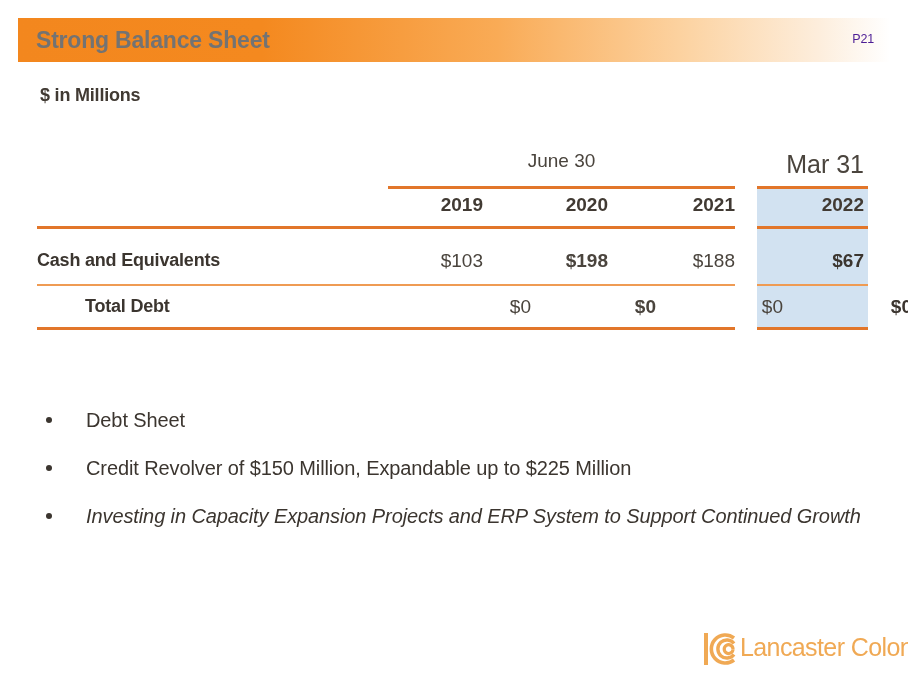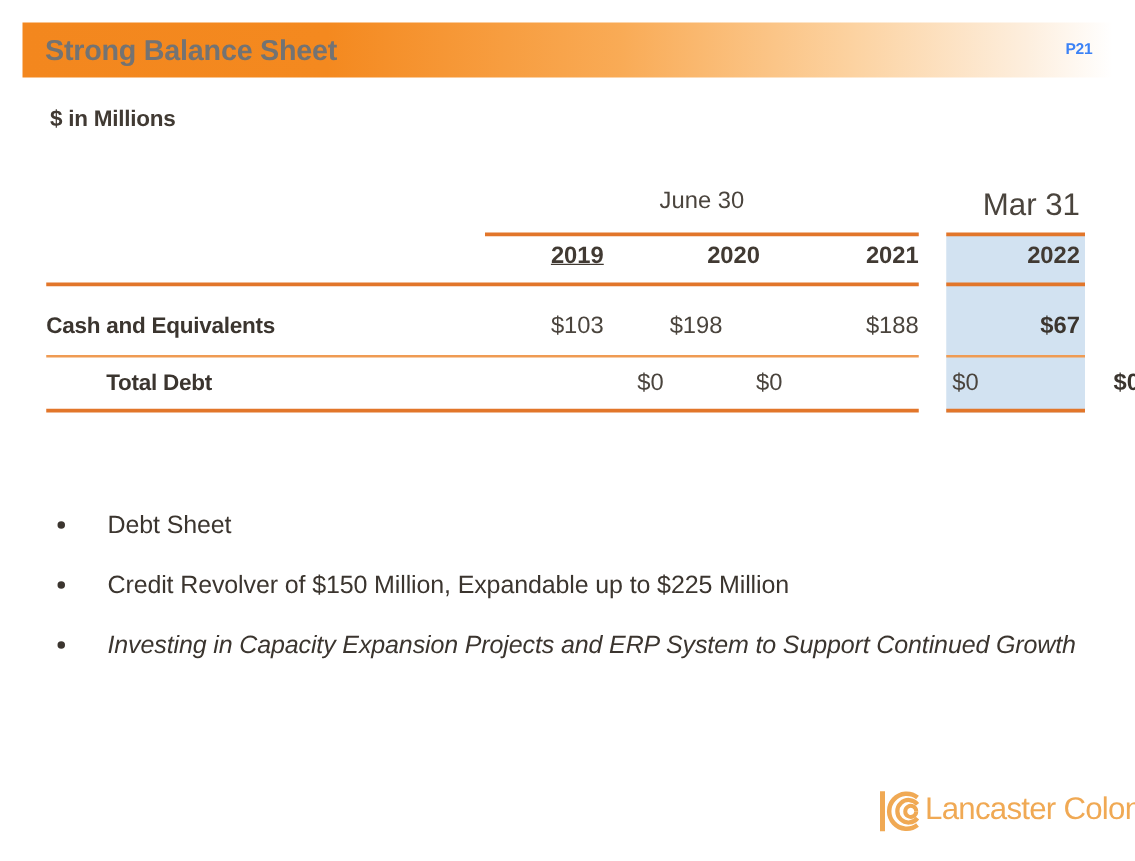--- a/index.html
+++ b/index.html
@@ -37,22 +37,22 @@
     font-weight: bold;
     color: #737373;
     letter-spacing: -0.2px;
     white-space: nowrap;
   }
   .header-page {
     position: absolute;
     right: 34px;
     top: 32px;
     font-size: 12.5px;
-    font-weight: bold;
-    color: #3b82f6;
+    font-weight: normal;
+    color: #4c1d95;
     letter-spacing: -0.2px;
   }
 
   
   .subtitle {
     position: absolute;
     left: 40px;
     top: 85px;
     font-size: 18px;
     font-weight: bold;
@@ -125,21 +125,21 @@
     width: 908px;
     height: 32px;
   }
   .col-y {
     position: absolute;
     font-size: 19px;
     font-weight: bold;
     color: #413a33;
     text-align: right;
   }
-  .col-y1 { left: 388px; width: 95px; text-decoration: underline; }
+  .col-y1 { left: 388px; width: 95px; }
   .col-y2 { left: 513px; width: 95px; }
   .col-y3 { left: 638px; width: 97px; }
   .col-y4 { left: 757px; width: 107px; }
 
   
   .drow {
     position: absolute;
     left: 0;
     width: 908px;
     height: 44px;
@@ -158,21 +158,21 @@
     white-space: nowrap;
   }
   .cell {
     position: absolute;
     top: 6px;
     font-size: 19px;
     color: #4a443d;
     text-align: right;
   }
   .cell-1 { left: 388px; width: 95px; }
-  .cell-2 { left: 483px; width: 95px; }
+  .cell-2 { left: 513px; width: 95px; font-weight: bold; }
   .cell-3 { left: 638px; width: 97px; }
   .cell-4 { left: 757px; width: 107px; font-weight: bold; color:#3b352f; }
 
   
   .bullets {
     position: absolute;
     left: 38px;
     top: 396px;
     width: 830px;
   }

